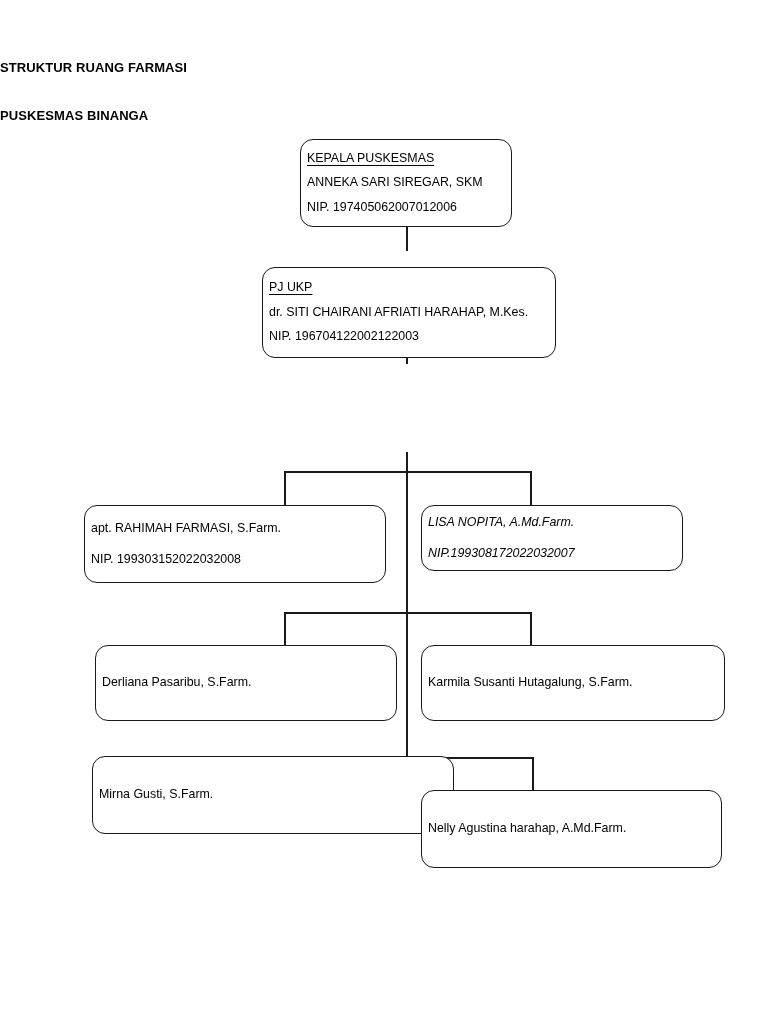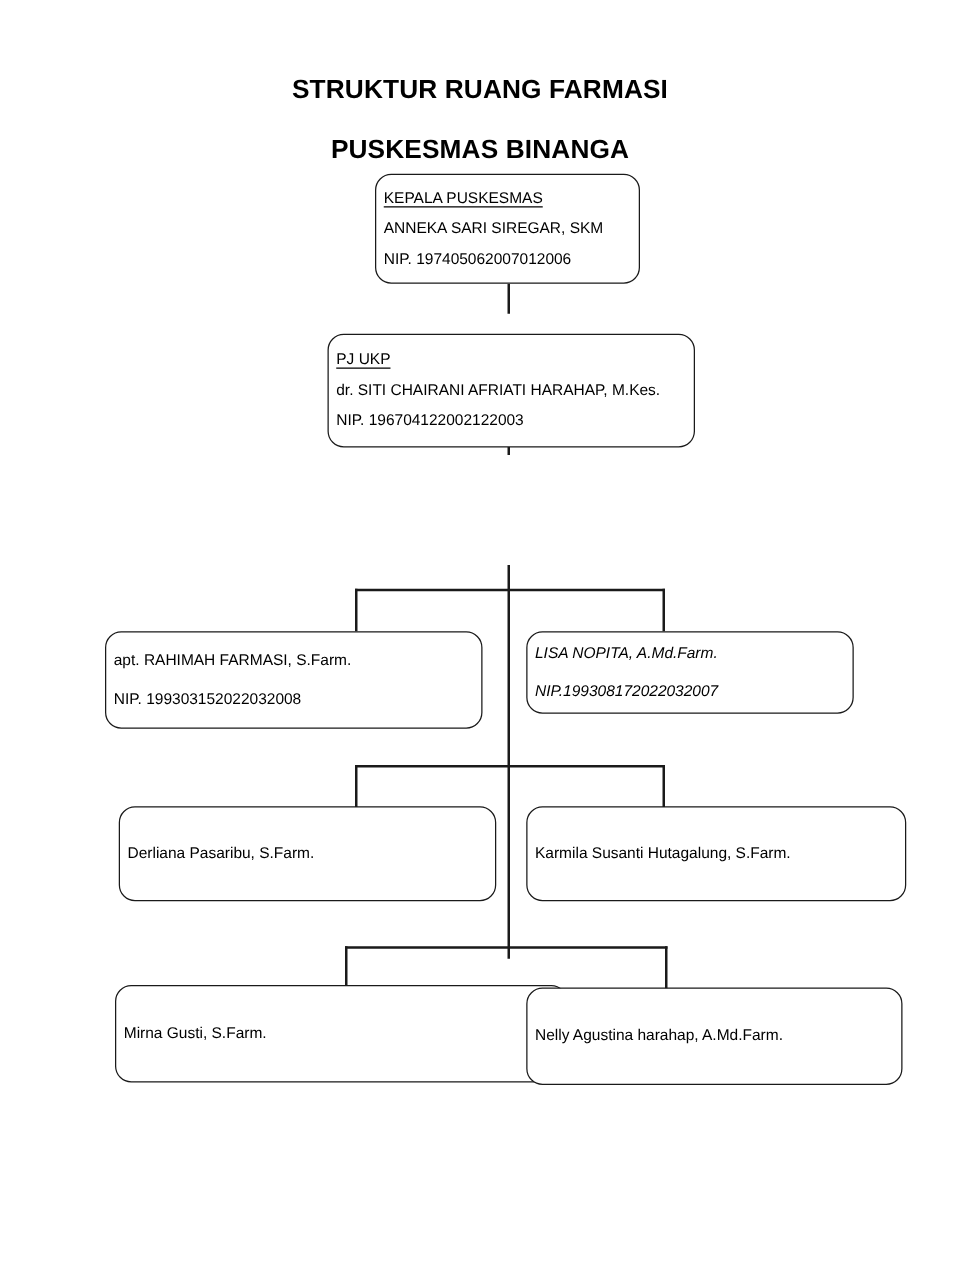--- a/index.html
+++ b/index.html
@@ -17,23 +17,22 @@
     width: 768px;
     height: 1024px;
     background: #ffffff;
     overflow: hidden;
   }
 
   
   .title {
     position: absolute;
     width: 100%;
-    text-align: center;
     font-weight: bold;
-    font-size: 21px;
+    font-size: 13px;
     letter-spacing: 0.1px;
     white-space: nowrap;
   }
   #title-line1 { top: 60px; }
   #title-line2 { top: 108px; }
 
   
   .conn {
     position: absolute;
     background: #1a1a1a;
@@ -118,21 +117,21 @@
   </div>
 
   <div class="node one" style="left:79px; top:645px; width:302px; height:76px;margin-left:16px;">
     <div class="line">Derliana Pasaribu, S.Farm.</div>
   </div>
 
   <div class="node one" style="left:421px; top:645px; width:304px; height:76px;">
     <div class="line">Karmila Susanti Hutagalung, S.Farm.</div>
   </div>
 
-  <div class="node one" style="left:92px; top:788px; width:362px; height:78px;">
+  <div class="node one" style="left:92px; top:756px; width:362px; height:78px;">
     <div class="line">Mirna Gusti, S.Farm.</div>
   </div>
 
   <div class="node one" style="left:421px; top:790px; width:301px; height:78px;">
     <div class="line">Nelly Agustina harahap, A.Md.Farm.</div>
   </div>
 
 </div>
 
 </body></html>

